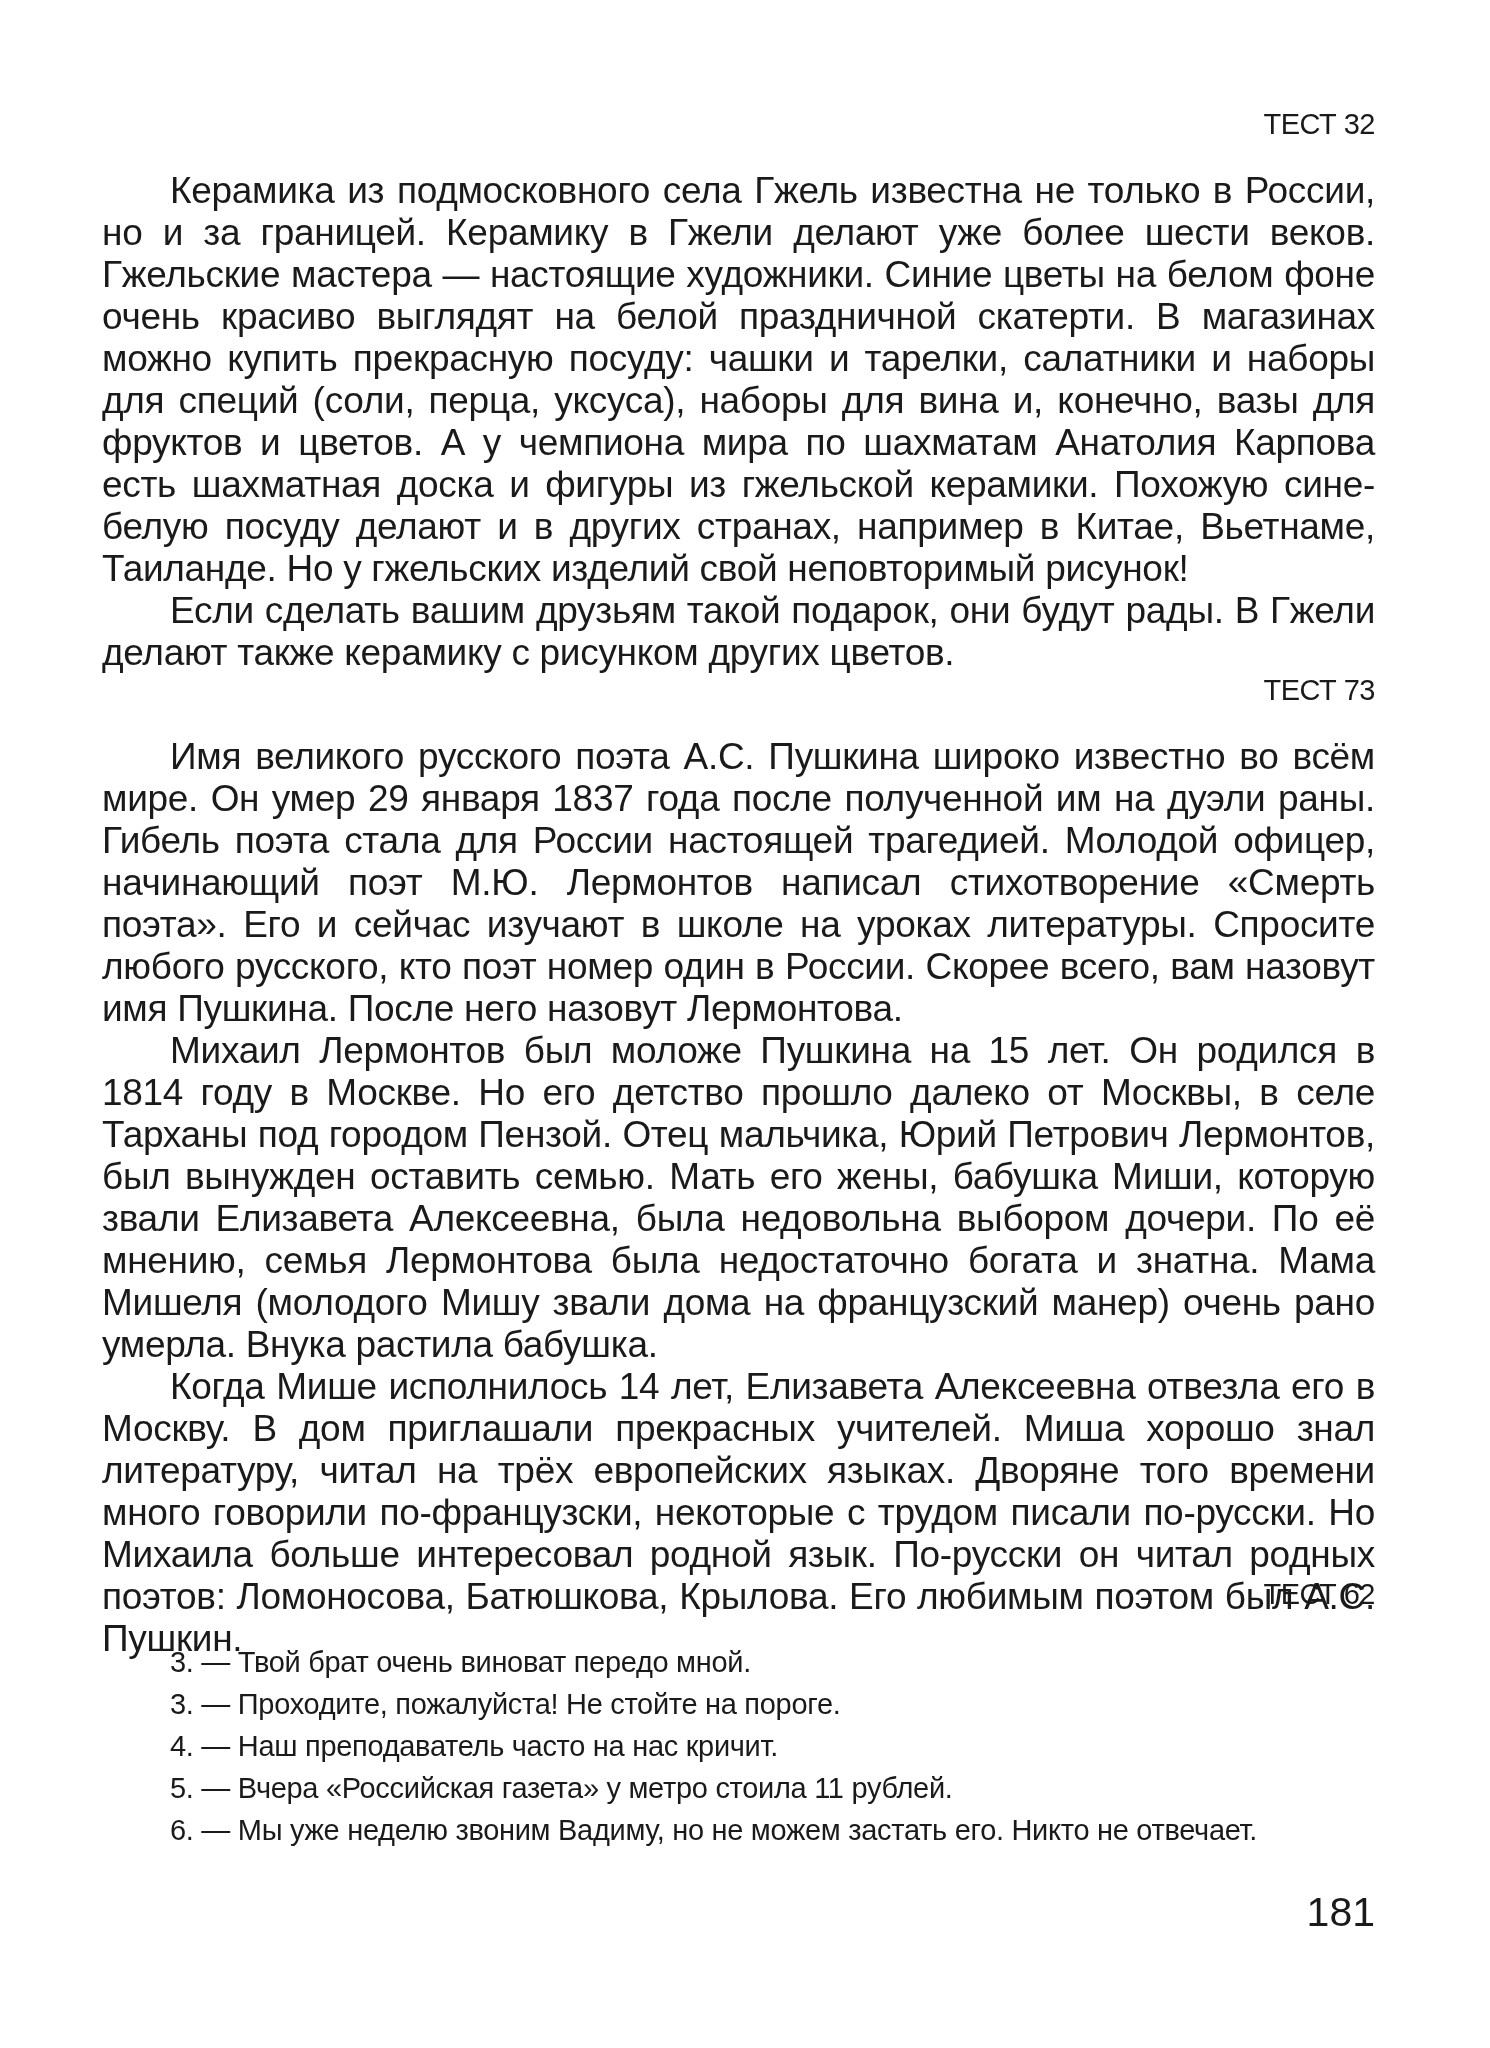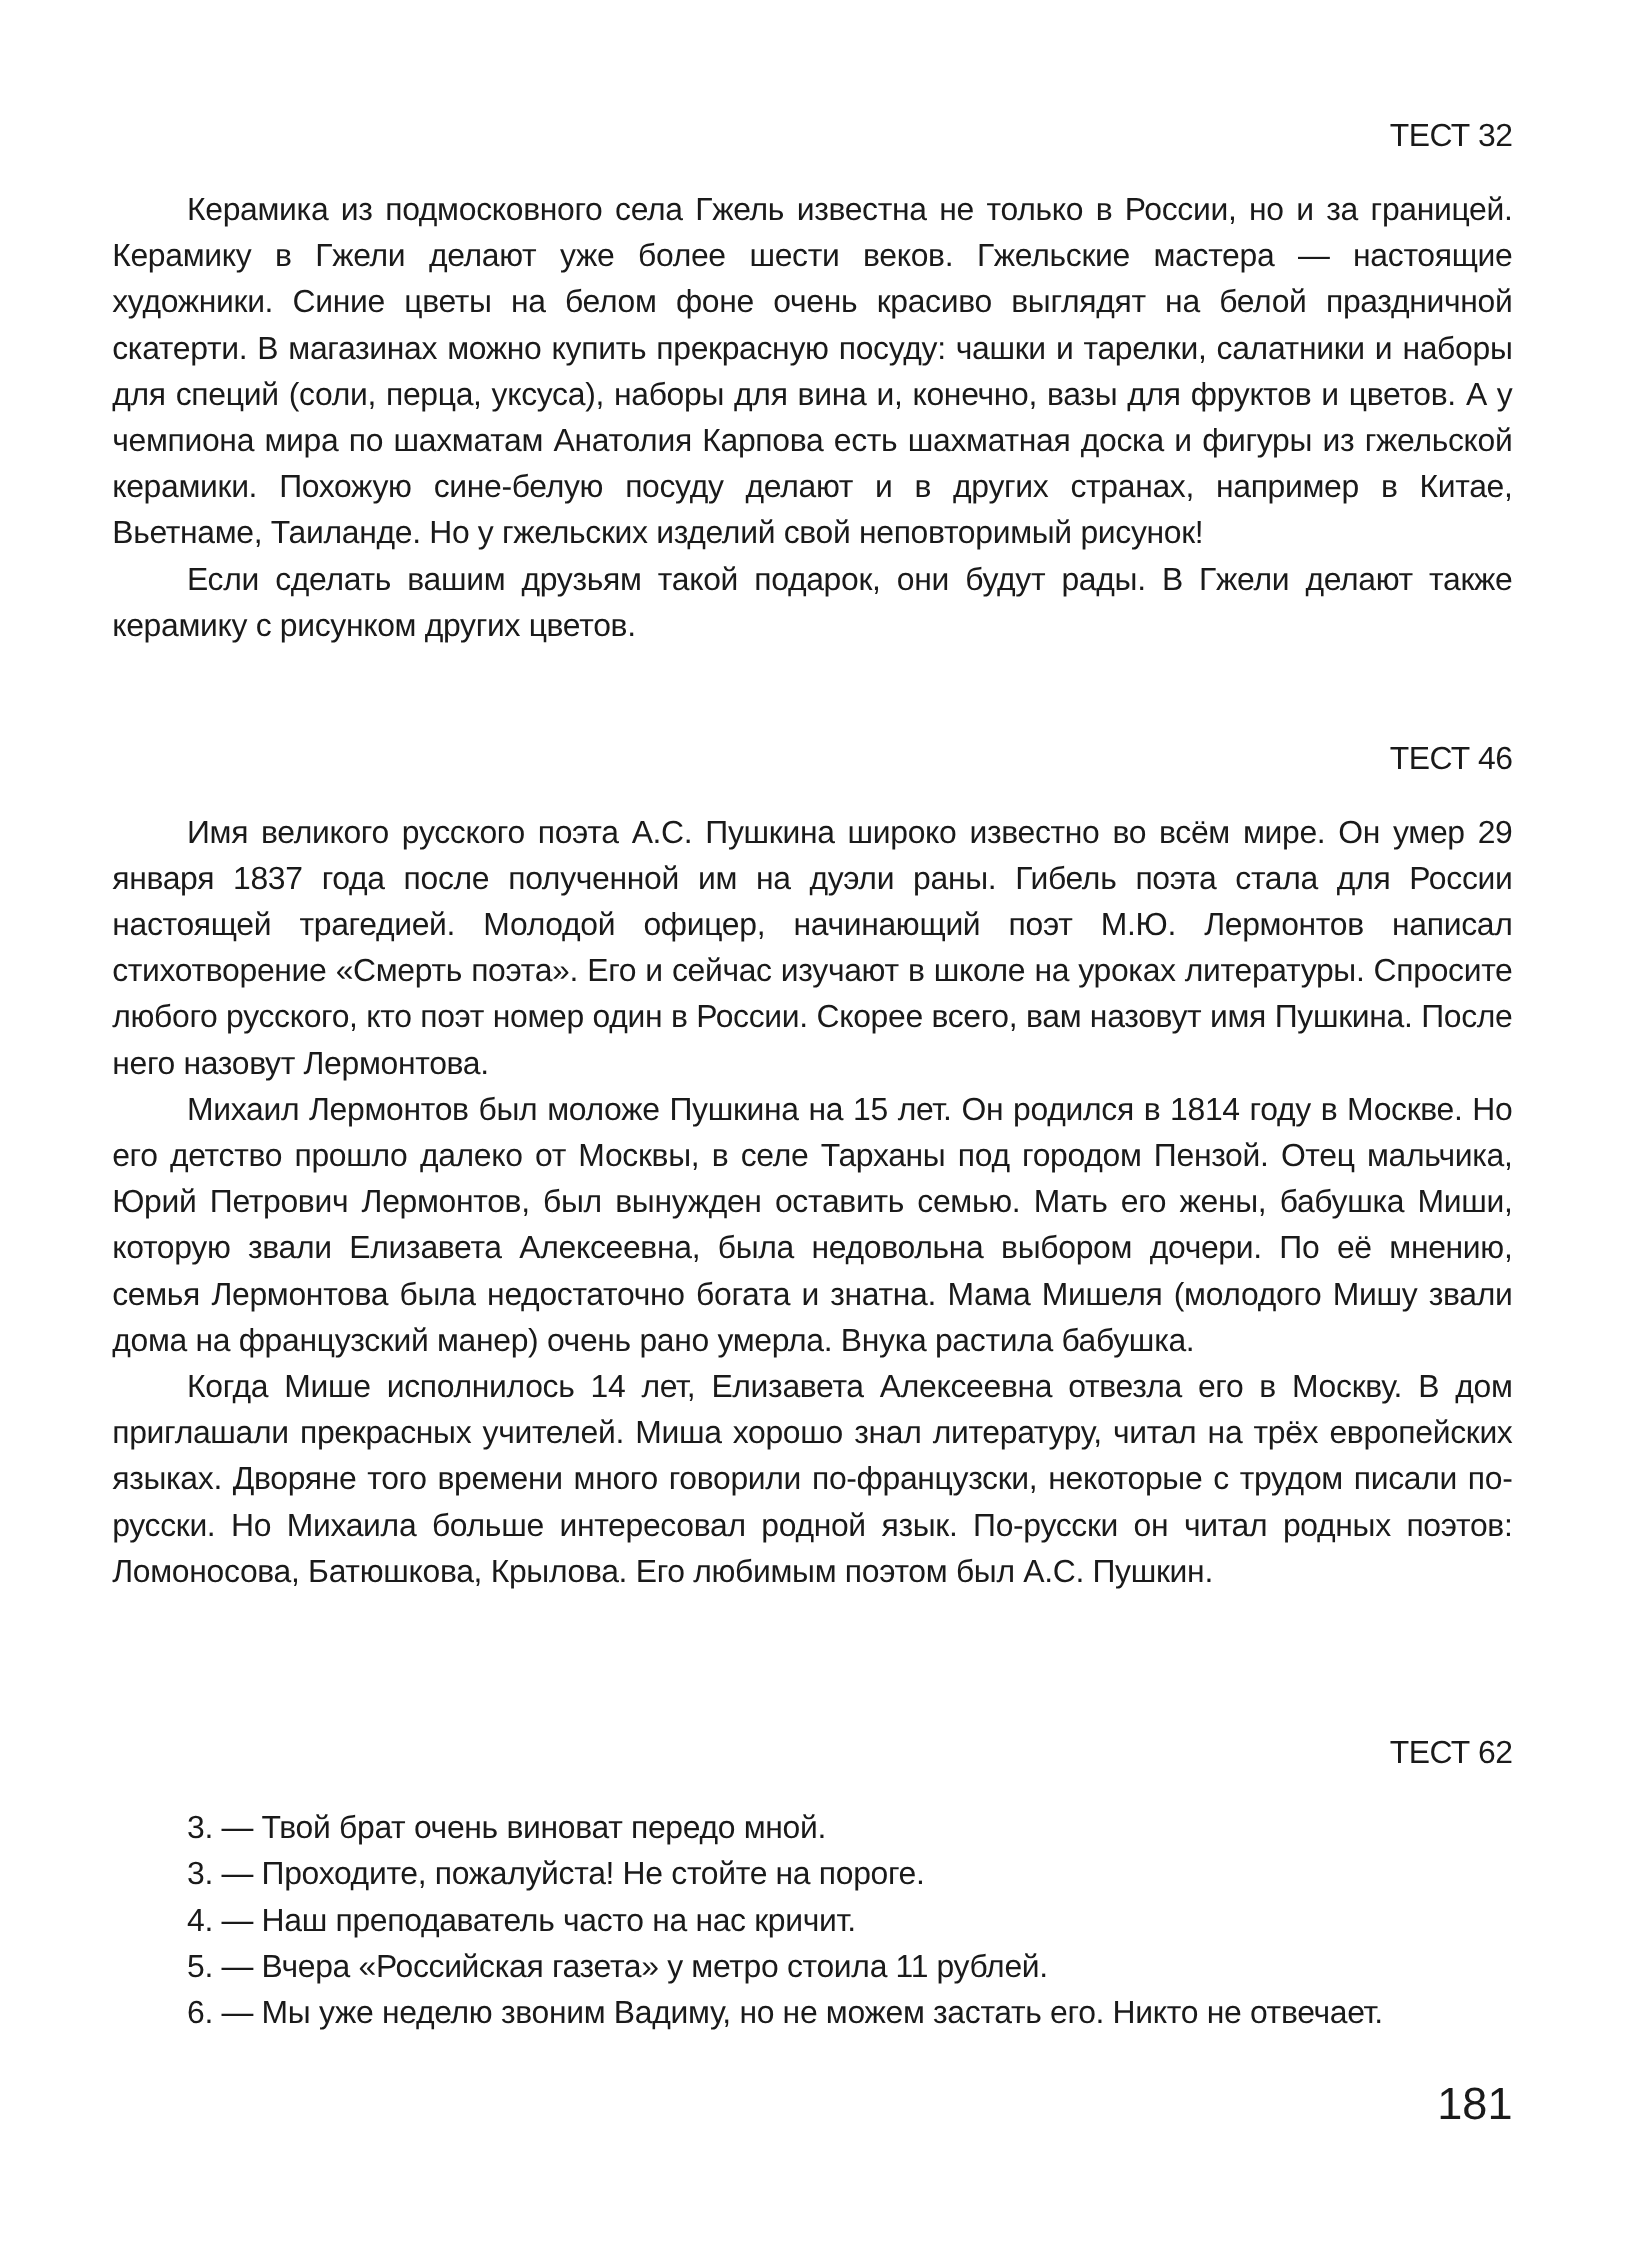--- a/index.html
+++ b/index.html
@@ -1,41 +1,41 @@
 <!DOCTYPE html>
 <html><head>
 <meta charset="utf-8">
 <style>
   html, body { margin: 0; padding: 0; background: #ffffff; }
   body { width: 1490px; height: 2048px; position: relative; overflow: hidden;
          font-family: "Liberation Sans", sans-serif; color: #1a1a1a; }
   .page { position: absolute; left: 102px; top: 0; width: 1273px; }
   .heading { text-align: right; font-size: 29px; letter-spacing: -0.5px;
              position: absolute; left: 0; width: 1273px; }
-  .para { font-size: 29px; line-height: 42px; text-align: justify;
+  .para { font-size: 37px; line-height: 42px; text-align: justify;
           text-indent: 68px; margin: 0; letter-spacing: -0.3px; }
   .block { position: absolute; left: 0; width: 1273px; }
   .list { position: absolute; left: 68px; width: 1205px; list-style: none; margin: 0; padding: 0; }
   .list li { font-size: 29px; line-height: 42px; letter-spacing: -0.3px; white-space: nowrap; }
   .footer { position: absolute; left: 102px; top: 1893px; width: 1273px; height: 40px; }
   .footer-src { position: absolute; left: 0; top: 0; font-style: italic; font-size: 26px; letter-spacing: -0.4px; }
   .footer-page { position: absolute; right: 0; top: -4px; font-size: 41px; }
 </style>
 </head>
 <body>
 
 <div class="page">
 
   <div class="heading" style="top:108px;">ТЕСТ 32</div>
   <div class="block" style="top:170px;">
     <p class="para">Керамика из подмосковного села Гжель известна не только в России, но и за границей. Керамику в Гжели делают уже более шести веков. Гжельские мастера — настоящие художники. Синие цветы на белом фоне очень красиво выглядят на белой праздничной скатерти. В магазинах можно купить прекрасную посуду: чашки и тарелки, салатники и наборы для специй (соли, перца, уксуса), наборы для вина и, конечно, вазы для фруктов и цветов. А у чемпиона мира по шахматам Анатолия Карпова есть шахматная доска и фигуры из гжельской керамики. Похожую сине-белую посуду делают и в других странах, например в Китае, Вьетнаме, Таиланде. Но у гжельских изделий свой неповторимый рисунок!</p>
     <p class="para">Если сделать вашим друзьям такой подарок, они будут рады. В Гжели делают также керамику с рисунком других цветов.</p>
   </div>
 
-  <div class="heading" style="top:674px;">ТЕСТ 46</div>
+  <div class="heading" style="top:674px;">ТЕСТ 73</div>
   <div class="block" style="top:736px;">
     <p class="para">Имя великого русского поэта А.С. Пушкина широко известно во всём мире. Он умер 29 января 1837 года после полученной им на дуэли раны. Гибель поэта стала для России настоящей трагедией. Молодой офицер, начинающий поэт М.Ю. Лермонтов написал стихотворение «Смерть поэта». Его и сейчас изучают в школе на уроках литературы. Спросите любого русского, кто поэт номер один в России. Скорее всего, вам назовут имя Пушкина. После него назовут Лермонтова.</p>
     <p class="para">Михаил Лермонтов был моложе Пушкина на 15 лет. Он родился в 1814 году в Москве. Но его детство прошло далеко от Москвы, в селе Тарханы под городом Пензой. Отец мальчика, Юрий Петрович Лермонтов, был вынужден оставить семью. Мать его жены, бабушка Миши, которую звали Елизавета Алексеевна, была недовольна выбором дочери. По её мнению, семья Лермонтова была недостаточно богата и знатна. Мама Мишеля (молодого Мишу звали дома на французский манер) очень рано умерла. Внука растила бабушка.</p>
     <p class="para">Когда Мише исполнилось 14 лет, Елизавета Алексеевна отвезла его в Москву. В дом приглашали прекрасных учителей. Миша хорошо знал литературу, читал на трёх европейских языках. Дворяне того времени много говорили по-французски, некоторые с трудом писали по-русски. Но Михаила больше интересовал родной язык. По-русски он читал родных поэтов: Ломоносова, Батюшкова, Крылова. Его любимым поэтом был А.С. Пушкин.</p>
   </div>
 
   <div class="heading" style="top:1578px;">ТЕСТ 62</div>
   <ul class="list" style="top:1641px;">
     <li>3. — Твой брат очень виноват передо мной.</li>
     <li>3. — Проходите, пожалуйста! Не стойте на пороге.</li>

